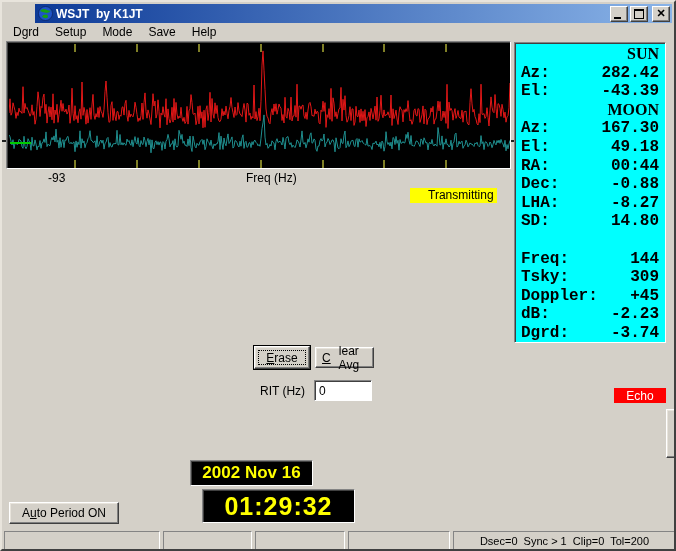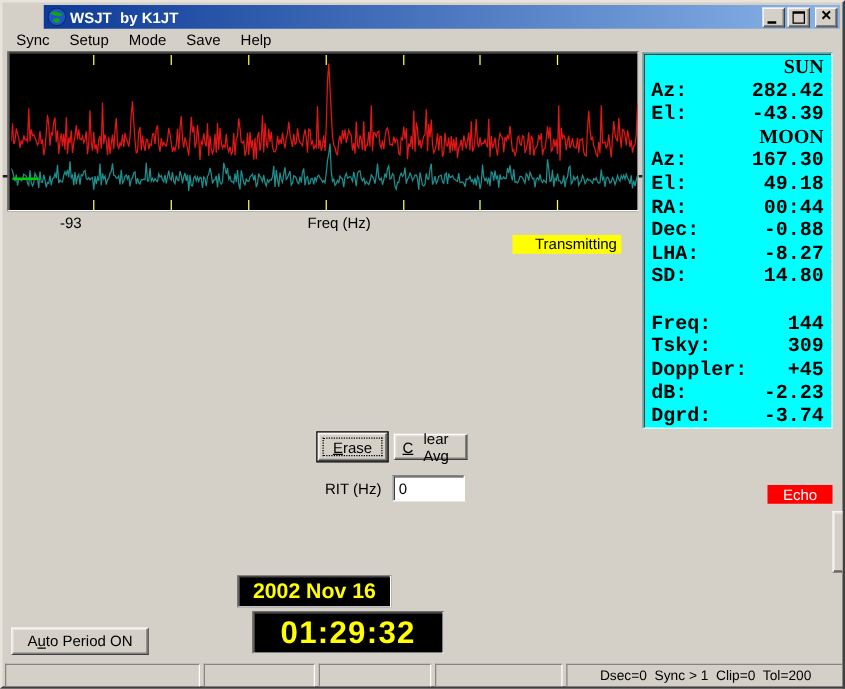--- a/index.html
+++ b/index.html
@@ -130,21 +130,21 @@
       </span>
     <span class="winbtn">
         <span class="glyph-max"></span>
       </span>
     <span class="winbtn close">
         <span class="glyph-close">✕</span>
       </span>
   </div>
 
   <div class="menubar">
-    <span class="menu-item">Sync</span>
+    <span class="menu-item">Dgrd</span>
     <span class="menu-item">Setup</span>
     <span class="menu-item">Mode</span>
     <span class="menu-item">Save</span>
     <span class="menu-item">Help</span>
   </div>
 
   <div class="plot">
     <svg width="501" height="124" viewBox="0 0 501 124">
         <line x1="66" y1="0" x2="66" y2="8" stroke="#ffff4d" stroke-width="1"></line>
         <line x1="66" y1="116" x2="66" y2="124" stroke="#ffff4d" stroke-width="1"></line>

